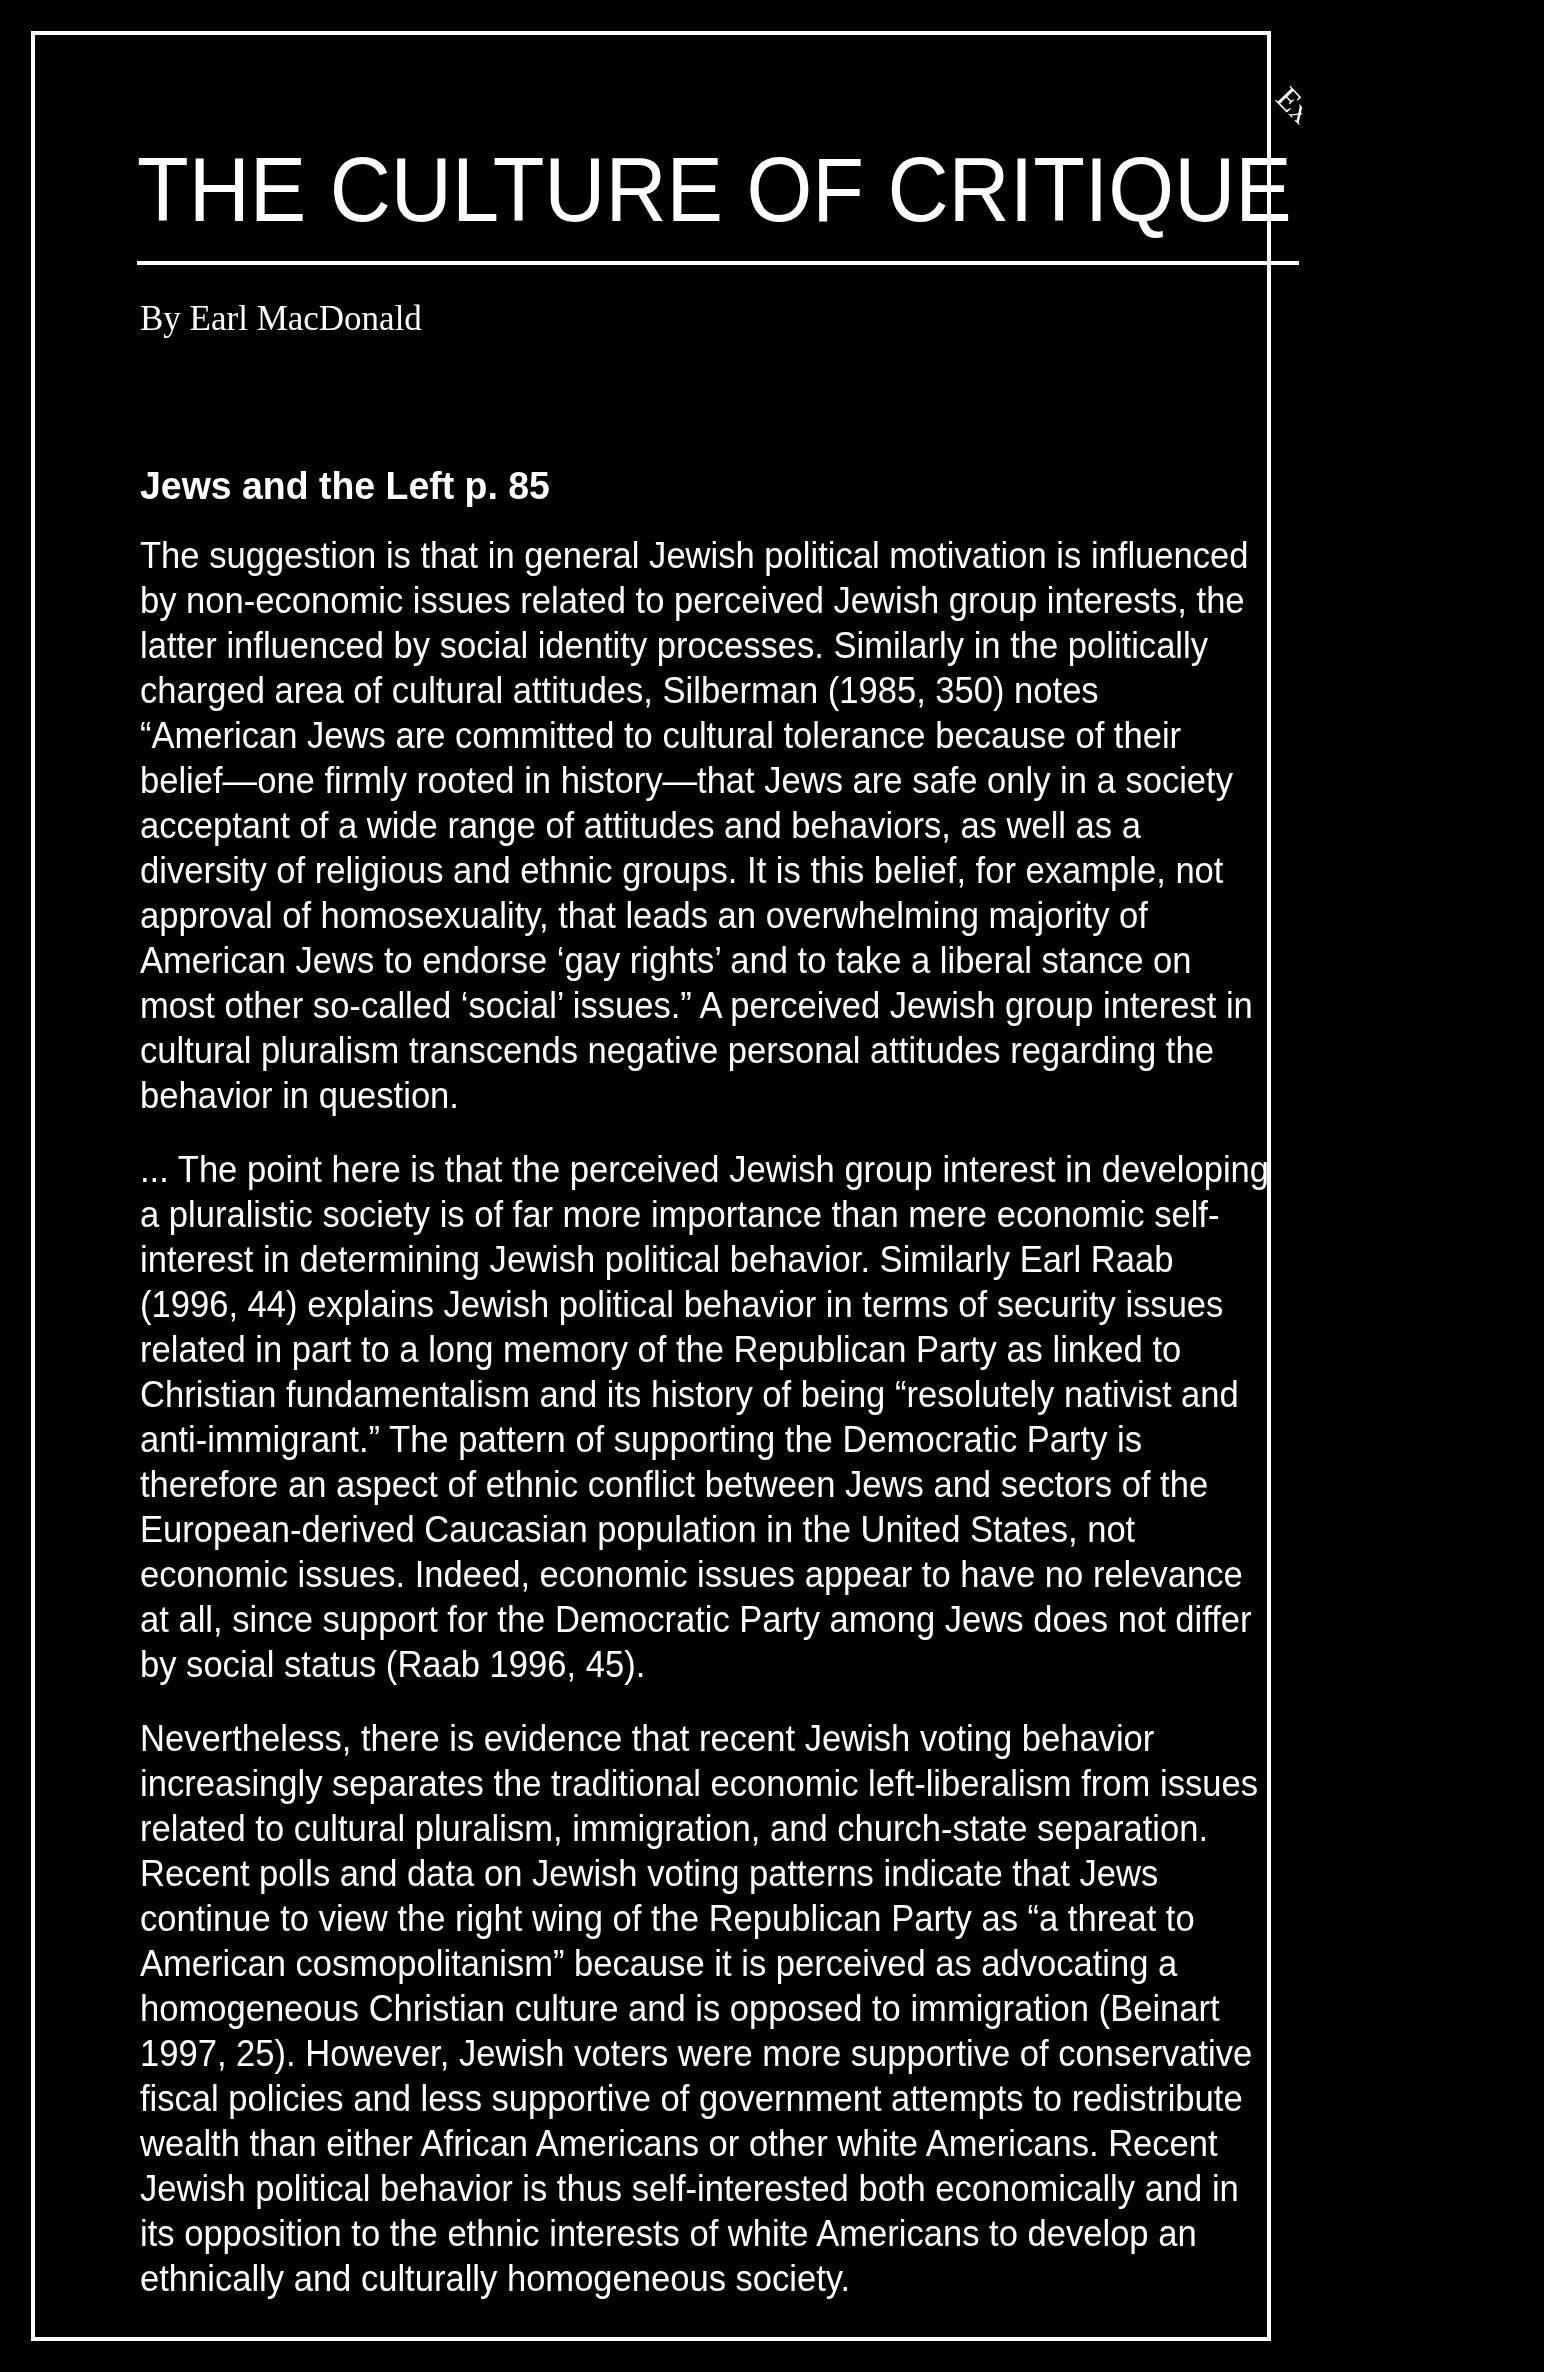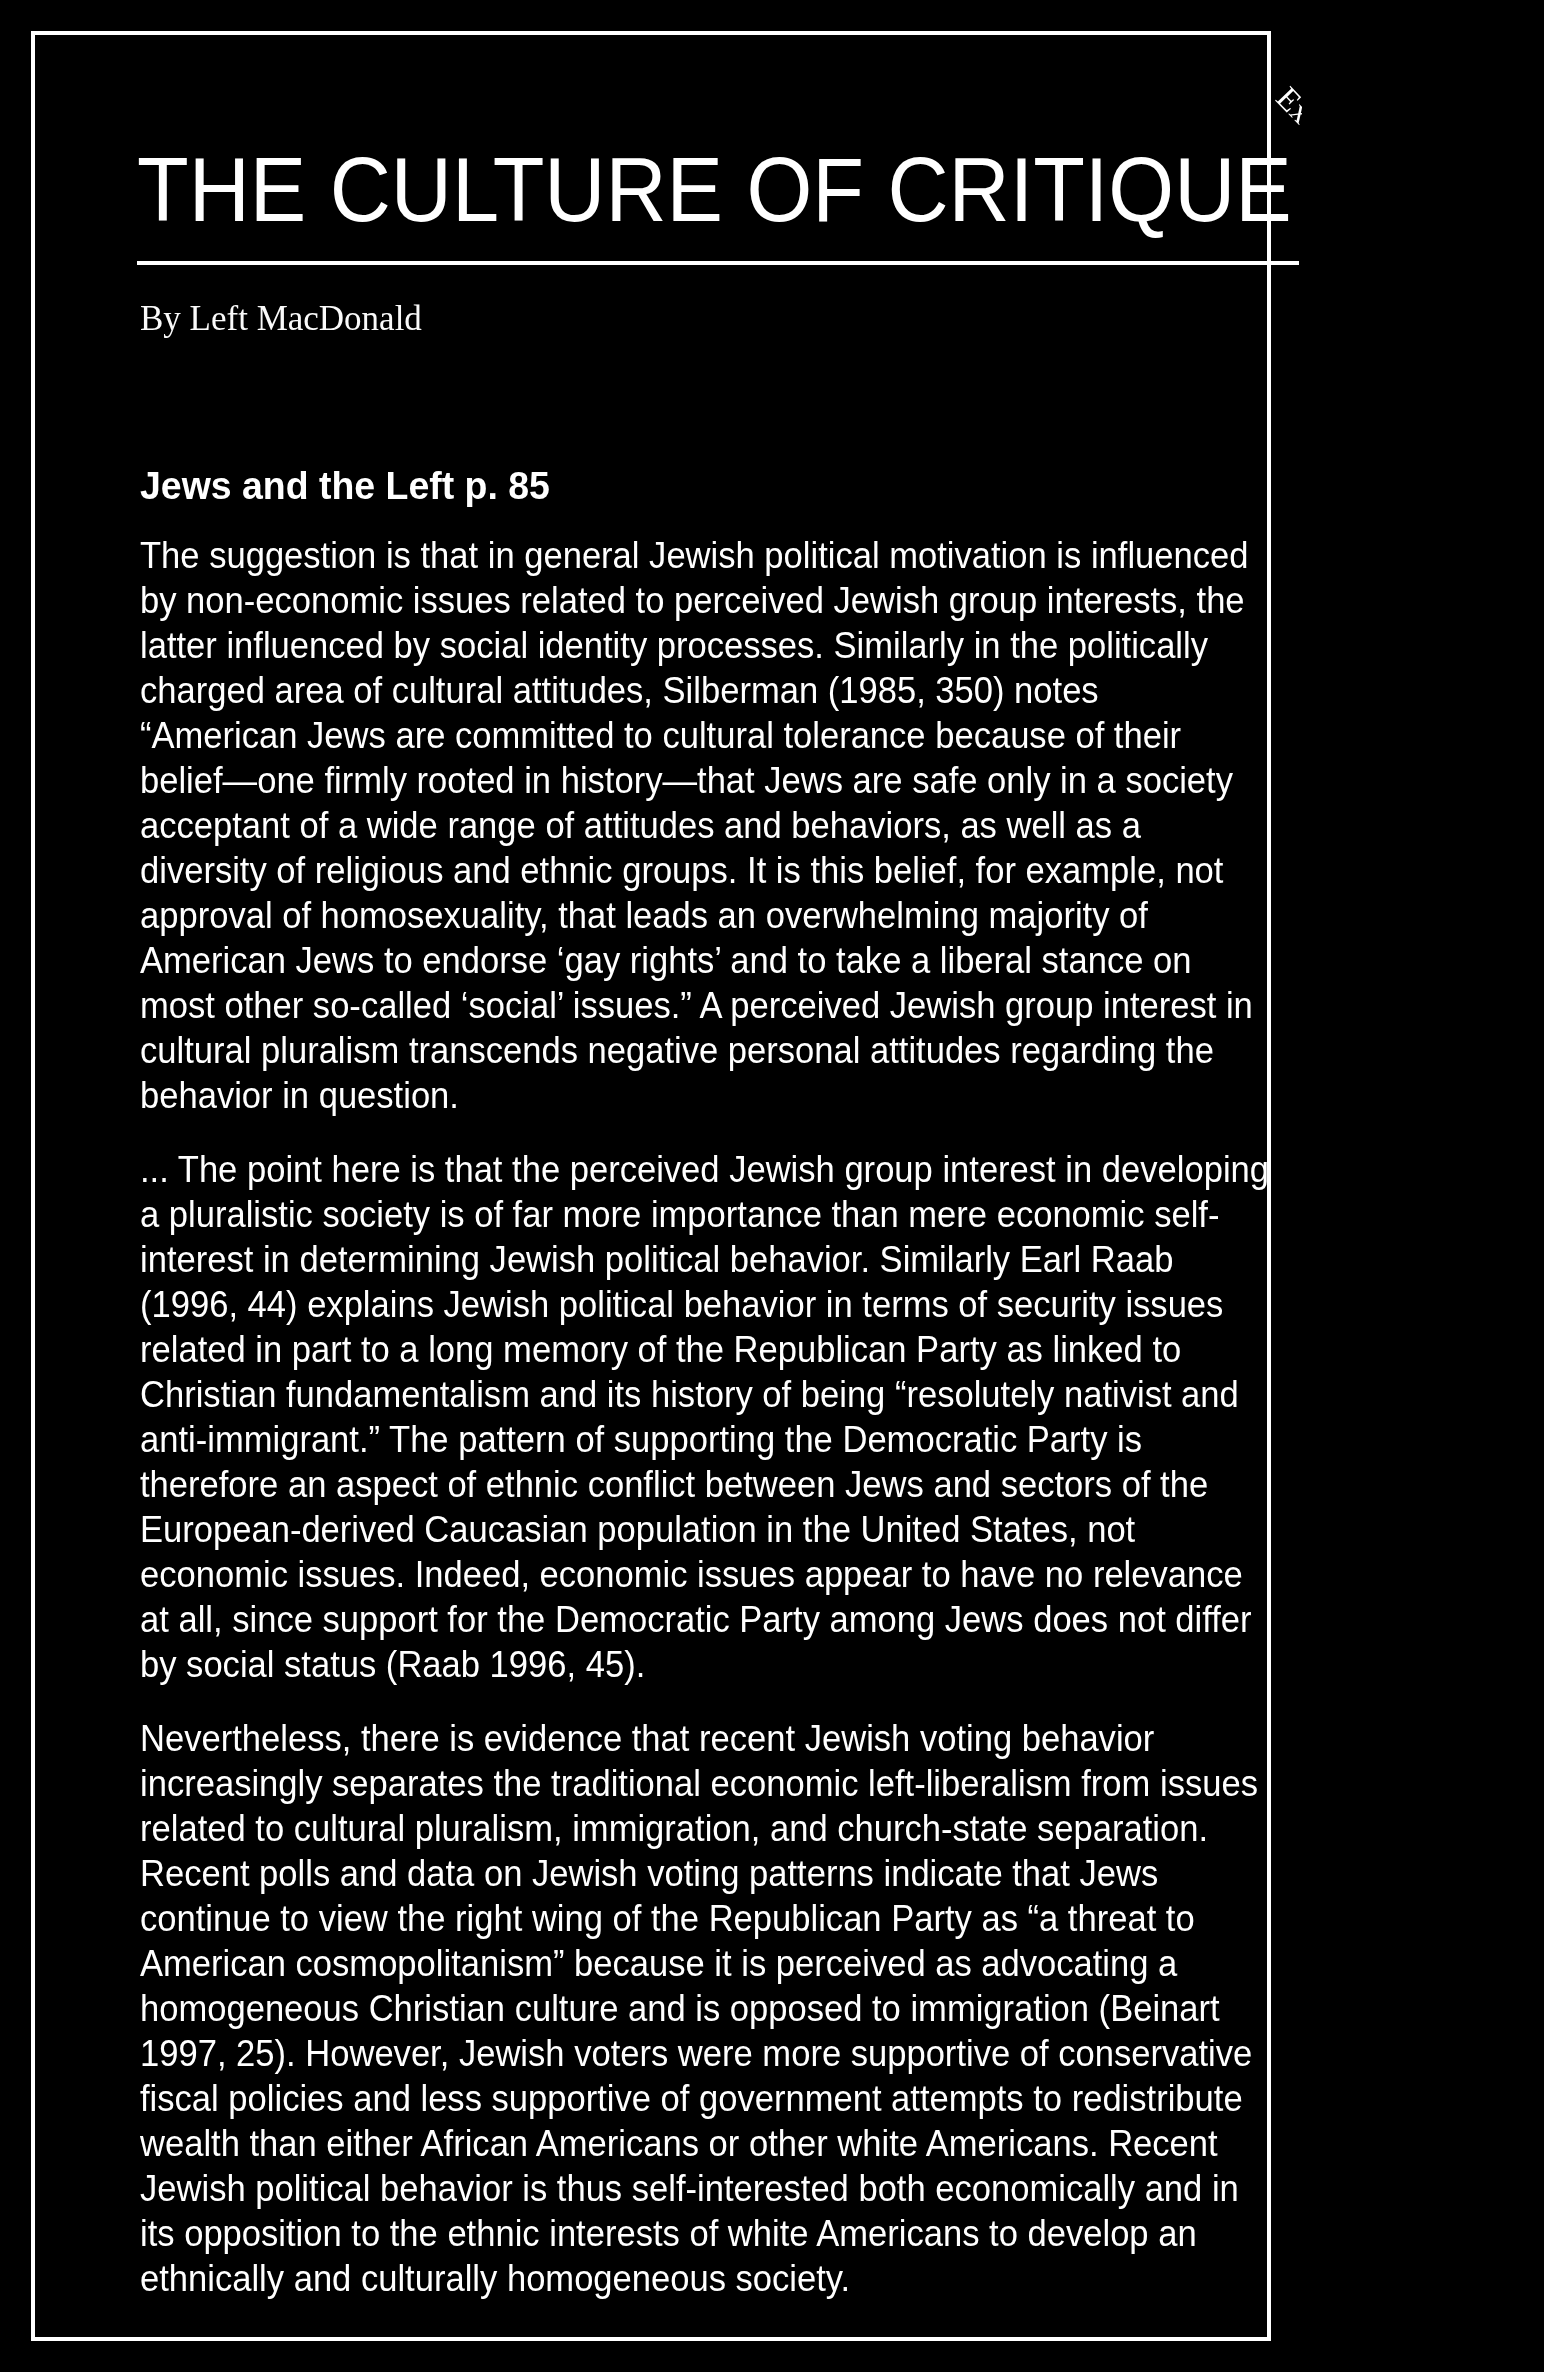--- a/index.html
+++ b/index.html
@@ -96,21 +96,21 @@
 <div class="page">
 
   <div class="frame"></div>
 
   <div class="title">THE CULTURE OF CRITIQUE</div>
 
   <div class="corner-note">Excerpts</div>
 
   <div class="rule"></div>
 
-  <div class="byline">By Left MacDonald</div>
+  <div class="byline">By Earl MacDonald</div>
 
   <div class="article">
     <h2 class="section-heading">Jews and the Left p. 85</h2>
 
     <p>The suggestion is that in general Jewish political motivation is influenced
 by non-economic issues related to perceived Jewish group interests, the
 latter influenced by social identity processes. Similarly in the politically
 charged area of cultural attitudes, Silberman (1985, 350) notes
 “American Jews are committed to cultural tolerance because of their
 belief—one firmly rooted in history—that Jews are safe only in a society

